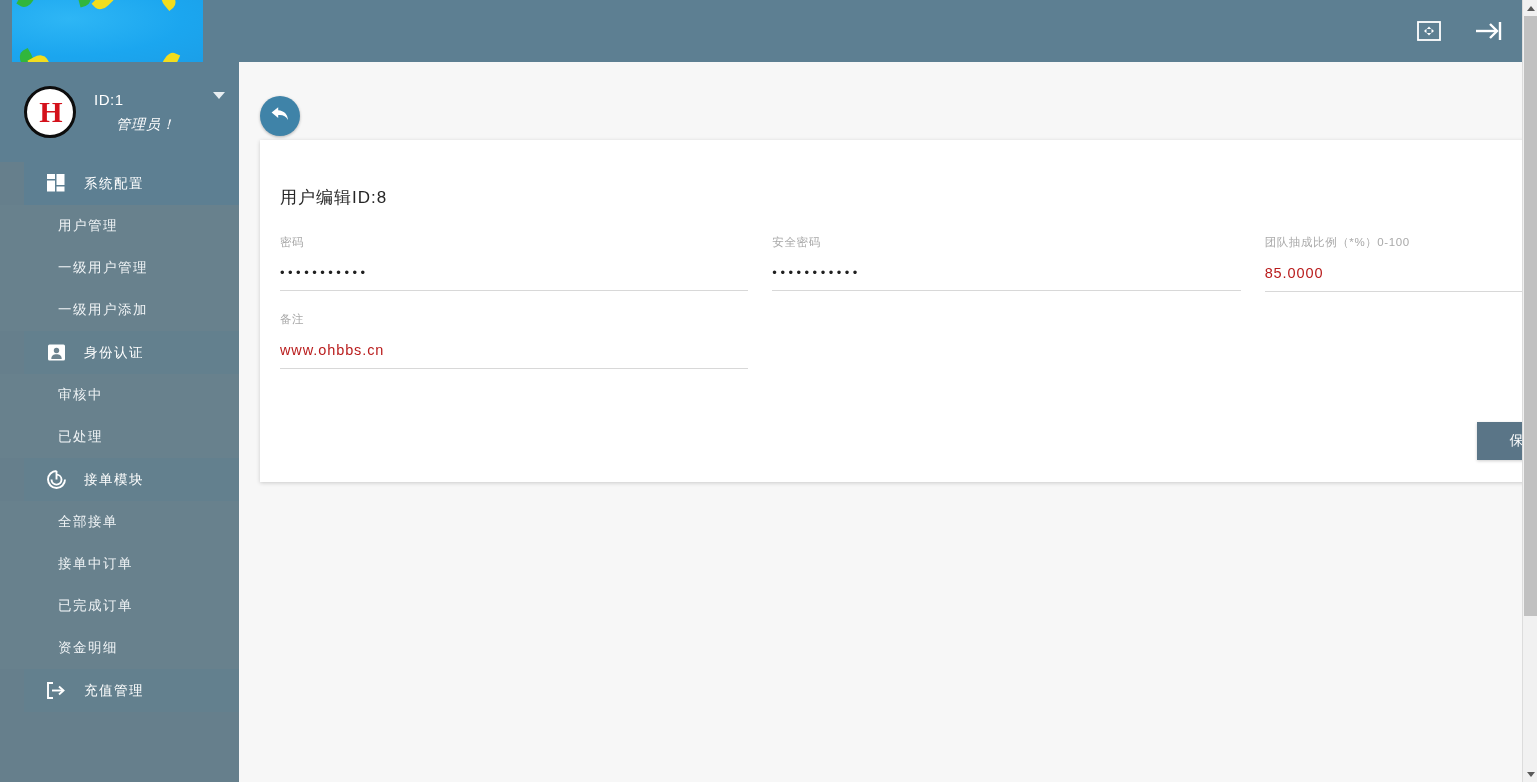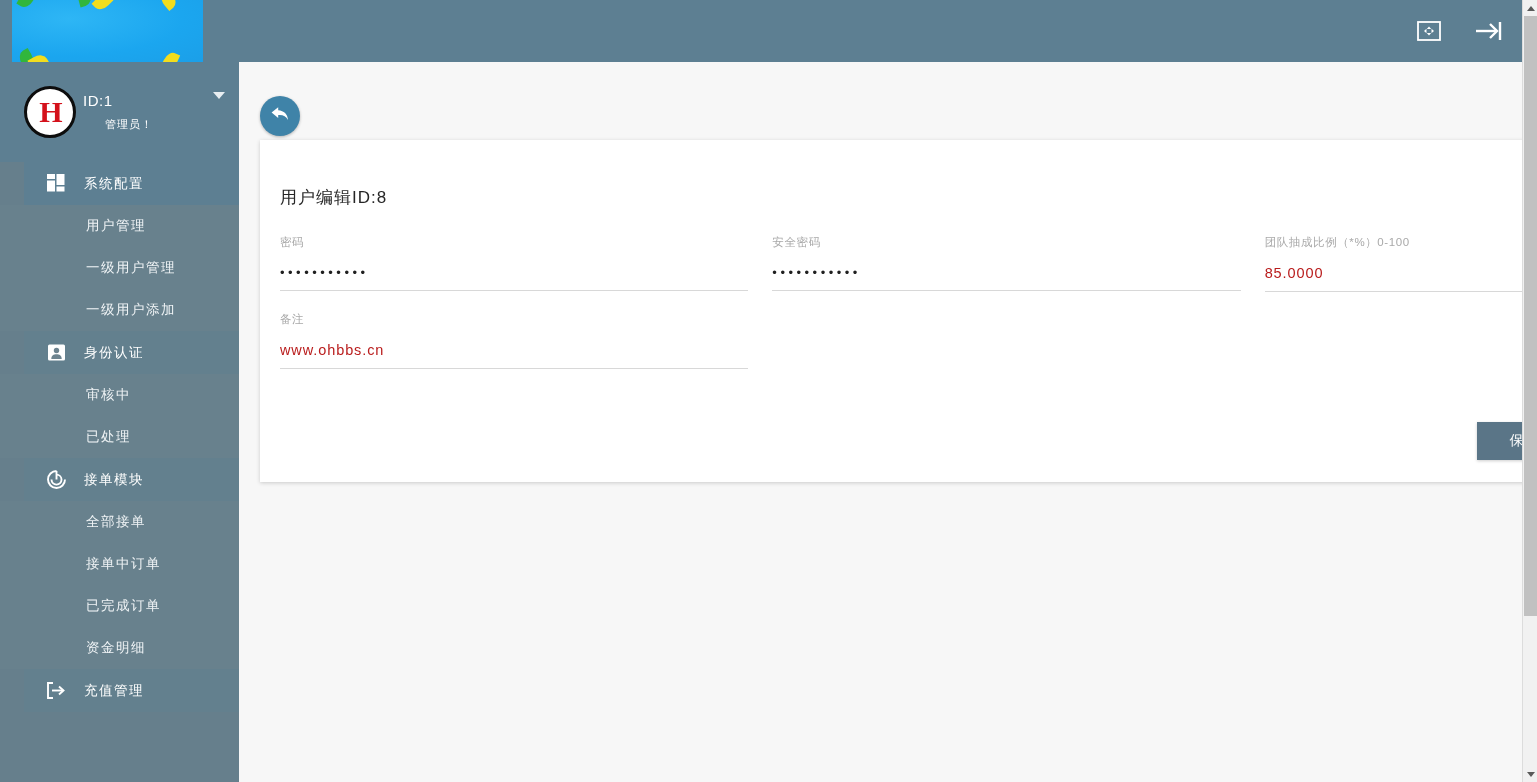--- a/index.html
+++ b/index.html
@@ -106,33 +106,34 @@
   }
   .avatar:after {
     content: "";
     position: absolute;
     left: 3px; right: 3px;
     top: 50%;
     height: 0;
     border-top: 0;
   }
   .profile-text {
-    margin-left: 7px;
+    margin-left: 18px;
     color: #ffffff;
     flex: 1;
   }
   .profile-id {
     font-size: 15px;
     letter-spacing: .5px;
     margin-bottom: 8px;
   }
   .profile-role {
-    font-size: 11px;
+    font-size: 14px;
     letter-spacing: 1px;
     margin-left: 22px;
+    font-style: italic;
   }
   .caret {
     width: 0; height: 0;
     border-left: 6px solid transparent;
     border-right: 6px solid transparent;
     border-top: 7px solid #e8eef1;
     align-self: flex-start;
     margin-top: 30px;
     cursor: pointer;
   }
@@ -155,21 +156,21 @@
     width: 28px; height: 28px;
     display: flex; align-items: center; justify-content: center;
     margin-right: 14px;
     flex: none;
     color: #ffffff;
   }
   .nav-sub {
     height: 42px;
     display: flex;
     align-items: center;
-    padding-left: 86px;
+    padding-left: 58px;
     color: #f0f4f6;
     font-size: 13.5px;
     letter-spacing: 1.5px;
     cursor: pointer;
     background: #68818d;
     font-family: Liberation Mono, monospace;
   }
 
   
   .main {

